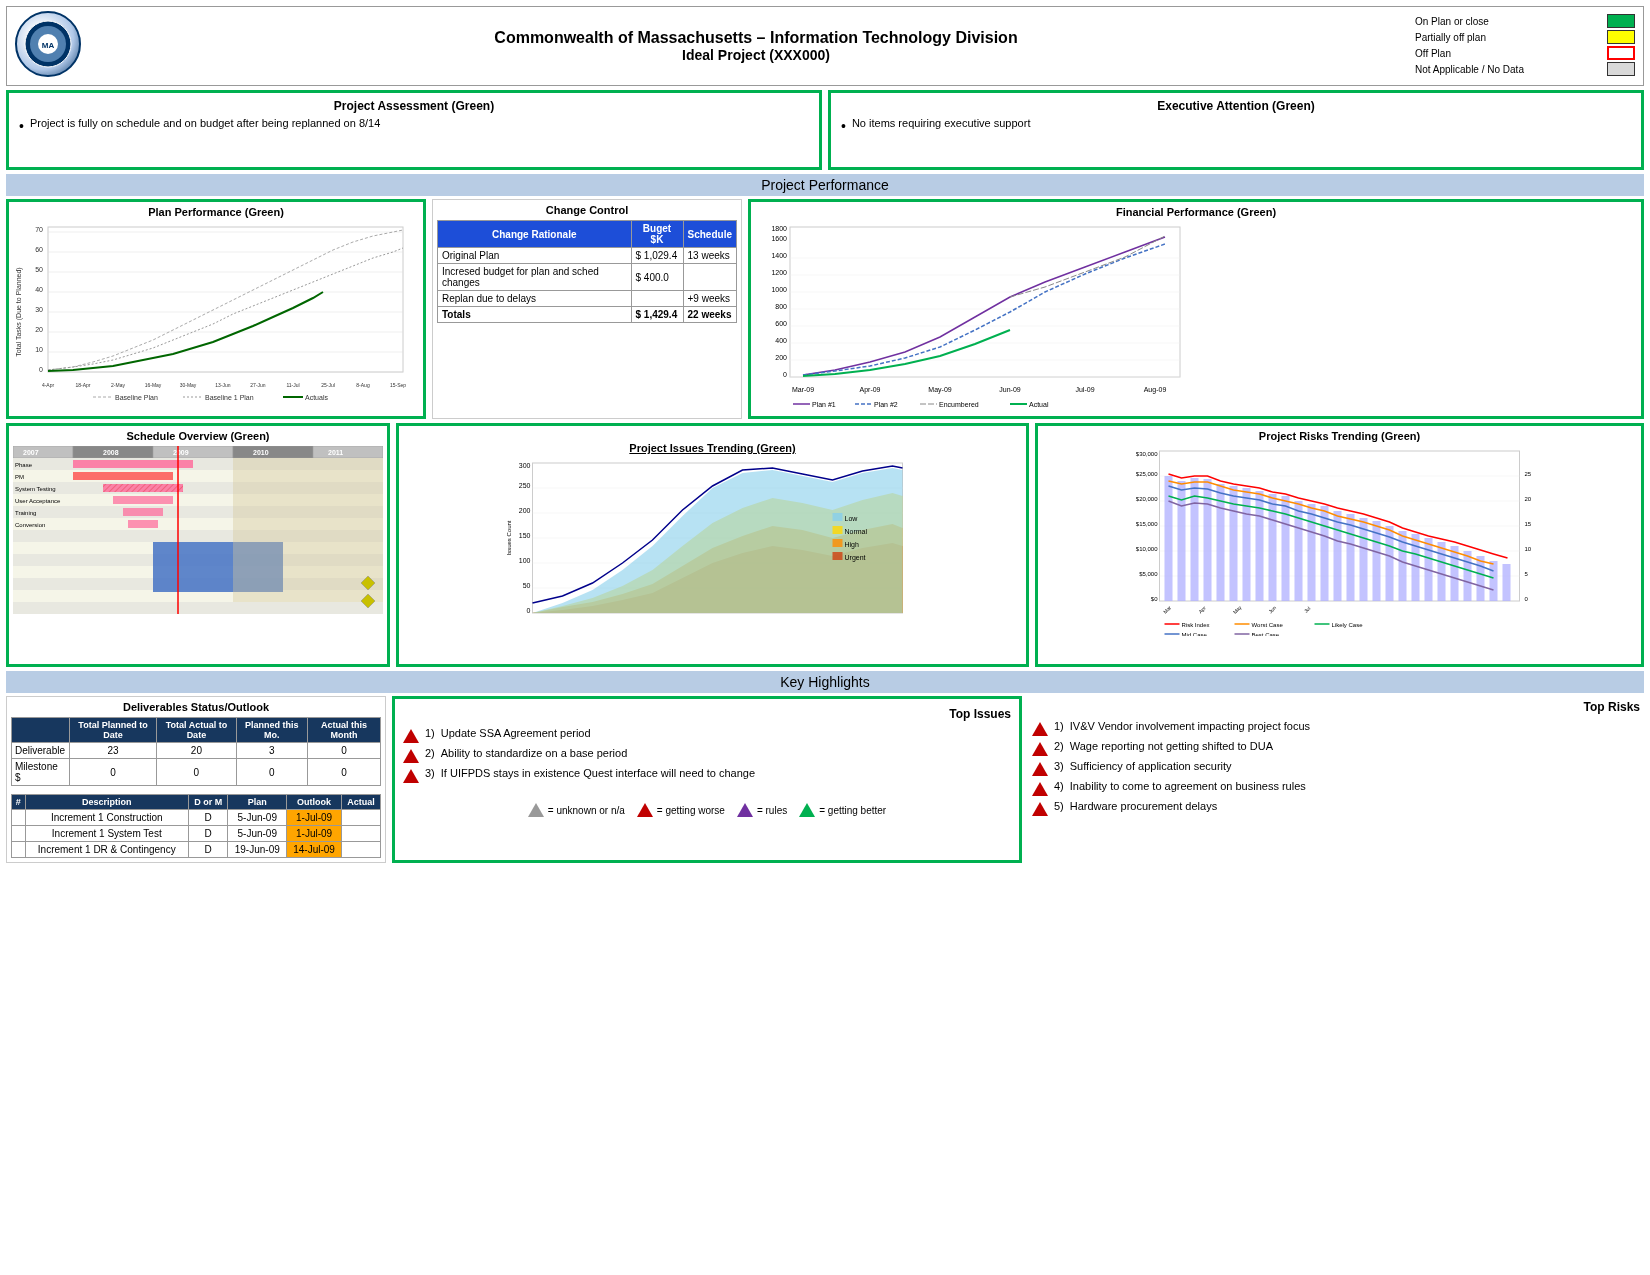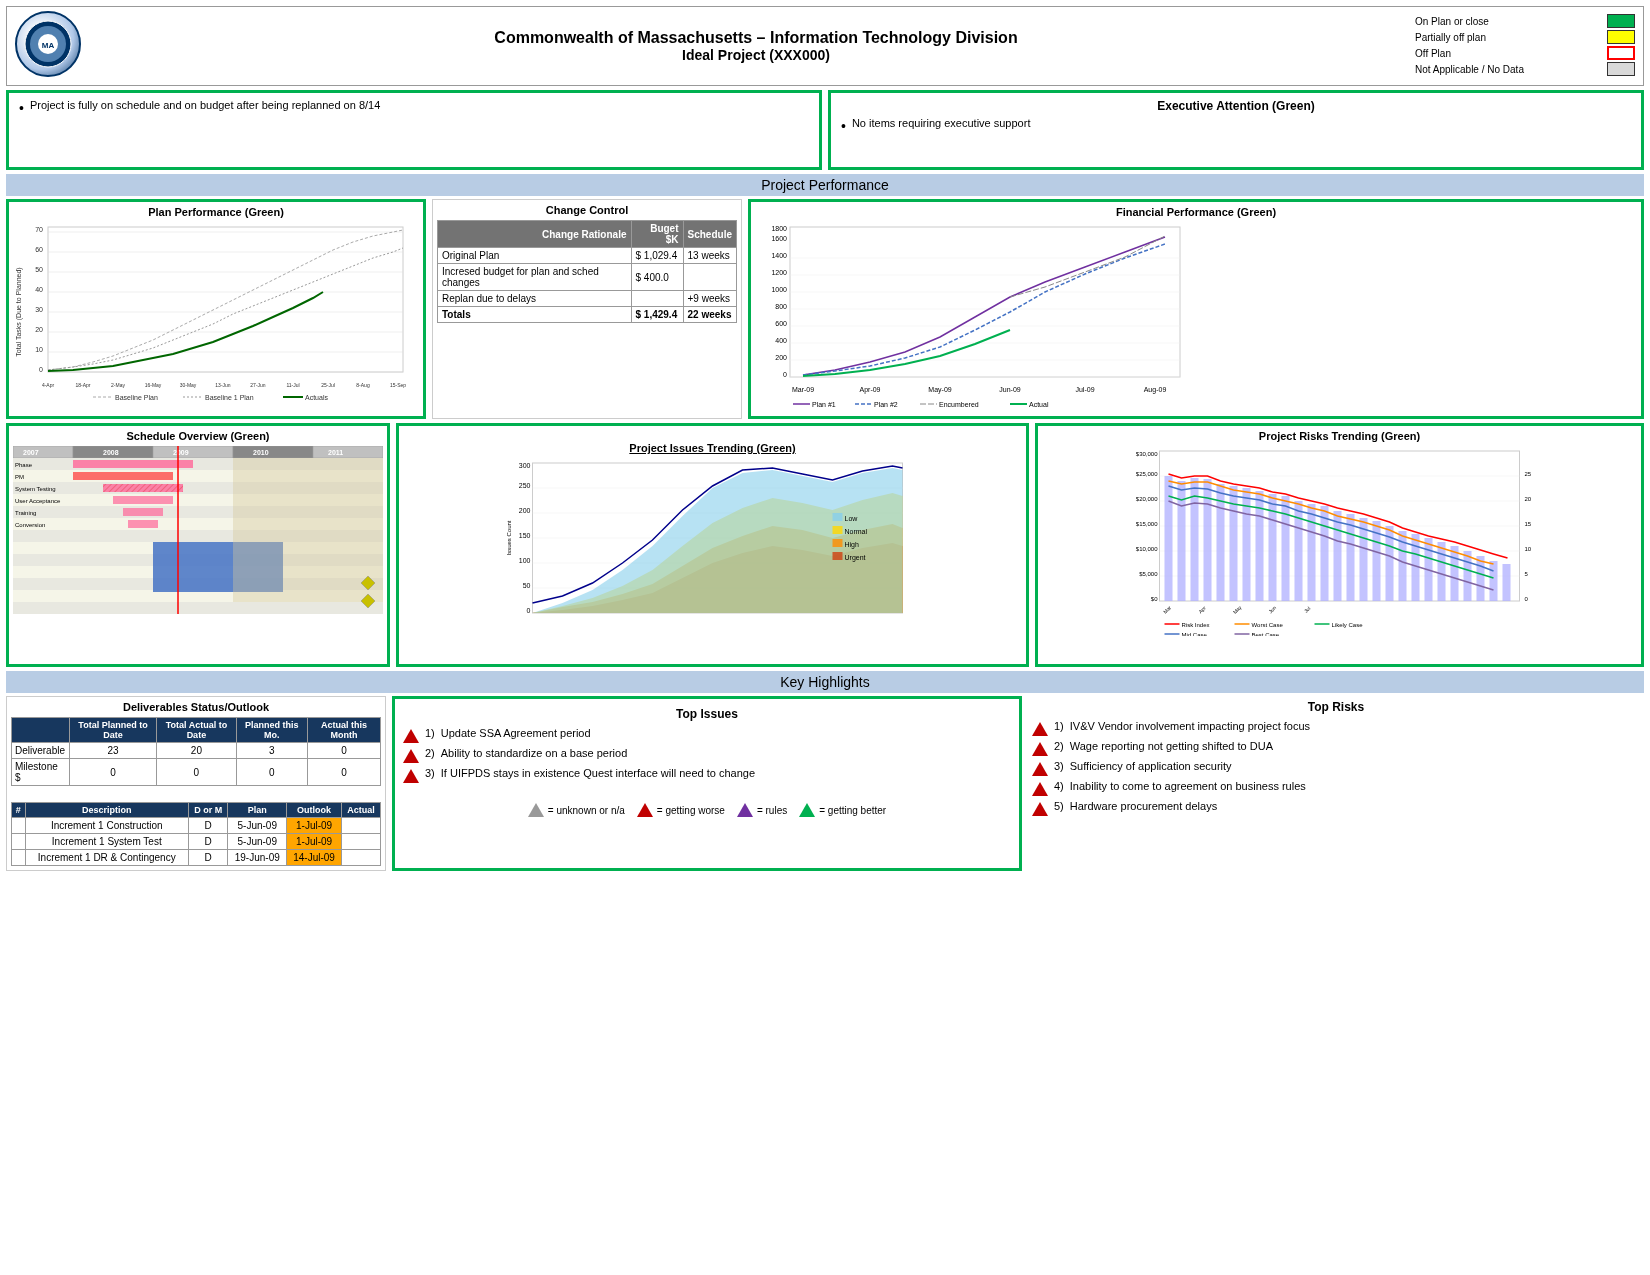--- a/index.html
+++ b/index.html
@@ -31,51 +31,51 @@
 
     
     .perf-row { display: flex; gap: 6px; margin-bottom: 4px; }
     .perf-plan { flex: 0 0 420px; border: 3px solid #00b050; padding: 4px; }
     .perf-change { flex: 0 0 310px; border: 1px solid #ccc; padding: 4px; }
     .perf-financial { flex: 1; border: 3px solid #00b050; padding: 4px; }
     .chart-title { text-align: center; font-size: 11px; font-weight: bold; margin-bottom: 4px; }
 
     
     .cc-table { width: 100%; border-collapse: collapse; font-size: 10px; }
-    .cc-table th { background: #737373; color: #fff; border: 1px solid #999; padding: 2px 4px; text-align: right; }
+    .cc-table th { background: #1d4ed8; color: #fff; border: 1px solid #999; padding: 2px 4px; text-align: center; }
     .cc-table td { border: 1px solid #999; padding: 2px 4px; }
 
     
     .chart-container { position: relative; background: #fff; }
     svg { display: block; }
 
     
     .metrics-row { display: flex; gap: 6px; margin-bottom: 4px; }
     .metrics-schedule { flex: 0 0 380px; border: 3px solid #00b050; padding: 4px; }
     .metrics-issues { flex: 1; border: 3px solid #00b050; padding: 16px; text-decoration: underline; }
     .metrics-risks { flex: 1; border: 3px solid #00b050; padding: 4px; }
 
     
     .highlights-row { display: flex; gap: 6px; }
     .highlights-deliverables { flex: 0 0 380px; padding: 4px; border: 1px solid #ccc; }
     .highlights-center { flex: 1; border: 3px solid #00b050; padding: 8px; }
     .highlights-risks { flex: 1; padding: 4px; }
 
-    .del-table { width: 100%; border-collapse: collapse; font-size: 10px; margin-bottom: 16px; }
+    .del-table { width: 100%; border-collapse: collapse; font-size: 10px; margin-bottom: 8px; }
     .del-table th { background: #17375e; color: #fff; border: 1px solid #999; padding: 2px 3px; text-align: center; font-size: 9px; }
     .del-table td { border: 1px solid #999; padding: 2px 3px; text-align: center; font-size: 10px; }
     .del-table td:first-child { text-align: left; }
 
     .outlook-table { width: 100%; border-collapse: collapse; font-size: 10px; }
     .outlook-table th { background: #17375e; color: #fff; border: 1px solid #999; padding: 2px 3px; text-align: center; font-size: 9px; }
     .outlook-table td { border: 1px solid #999; padding: 2px 3px; text-align: center; font-size: 10px; }
     .outlook-table td:first-child { text-align: left; }
     .orange-cell { background: #ffa500; color: #000; }
 
-    .top-issues-title { text-align: center; font-weight: bold; font-size: 12px; margin-bottom: 6px; }
+    .top-issues-title { text-align: right; font-weight: bold; font-size: 12px; margin-bottom: 6px; }
     .issue-item { display: flex; align-items: flex-start; gap: 6px; margin-bottom: 4px; font-size: 11px; }
     .triangle-up { width: 0; height: 0; border-left: 8px solid transparent; border-right: 8px solid transparent; border-bottom: 14px solid #7030a0; flex-shrink: 0; margin-top: 2px; }
     .triangle-red { border-bottom-color: #c00000; }
 
     .legend-bottom { display: flex; gap: 12px; justify-content: center; font-size: 10px; margin-top: 4px; flex-wrap: wrap; }
     .legend-bottom-item { display: flex; align-items: center; gap: 4px; }
 
     
     .logo-circle { width: 66px; height: 66px; border-radius: 50%; border: 2px solid #003366; background: radial-gradient(circle at 40% 40%, #fff 20%, #b0c8e8 60%, #003366 100%); display: flex; align-items: center; justify-content: center; }
 
@@ -115,20 +115,21 @@
       </div>
       <div class="legend-item">
         <span class="legend-label">Not Applicable / No Data</span>
         <div class="legend-box" style="background:#d9d9d9;"></div>
       </div>
     </div>
   </div>
 
   <div class="assessment-row">
     <div class="assessment-box">
+      <div class="assessment-title">Project Assessment (Green)</div>
       <div class="bullet-item">
         <span class="bullet">•</span>
         <span>Project is fully on schedule and on budget after being replanned on 8/14</span>
       </div>
     </div>
     <div class="assessment-box">
       <div class="assessment-title">Executive Attention (Green)</div>
       <div class="bullet-item">
         <span class="bullet">•</span>
         <span>No items requiring executive support</span>

